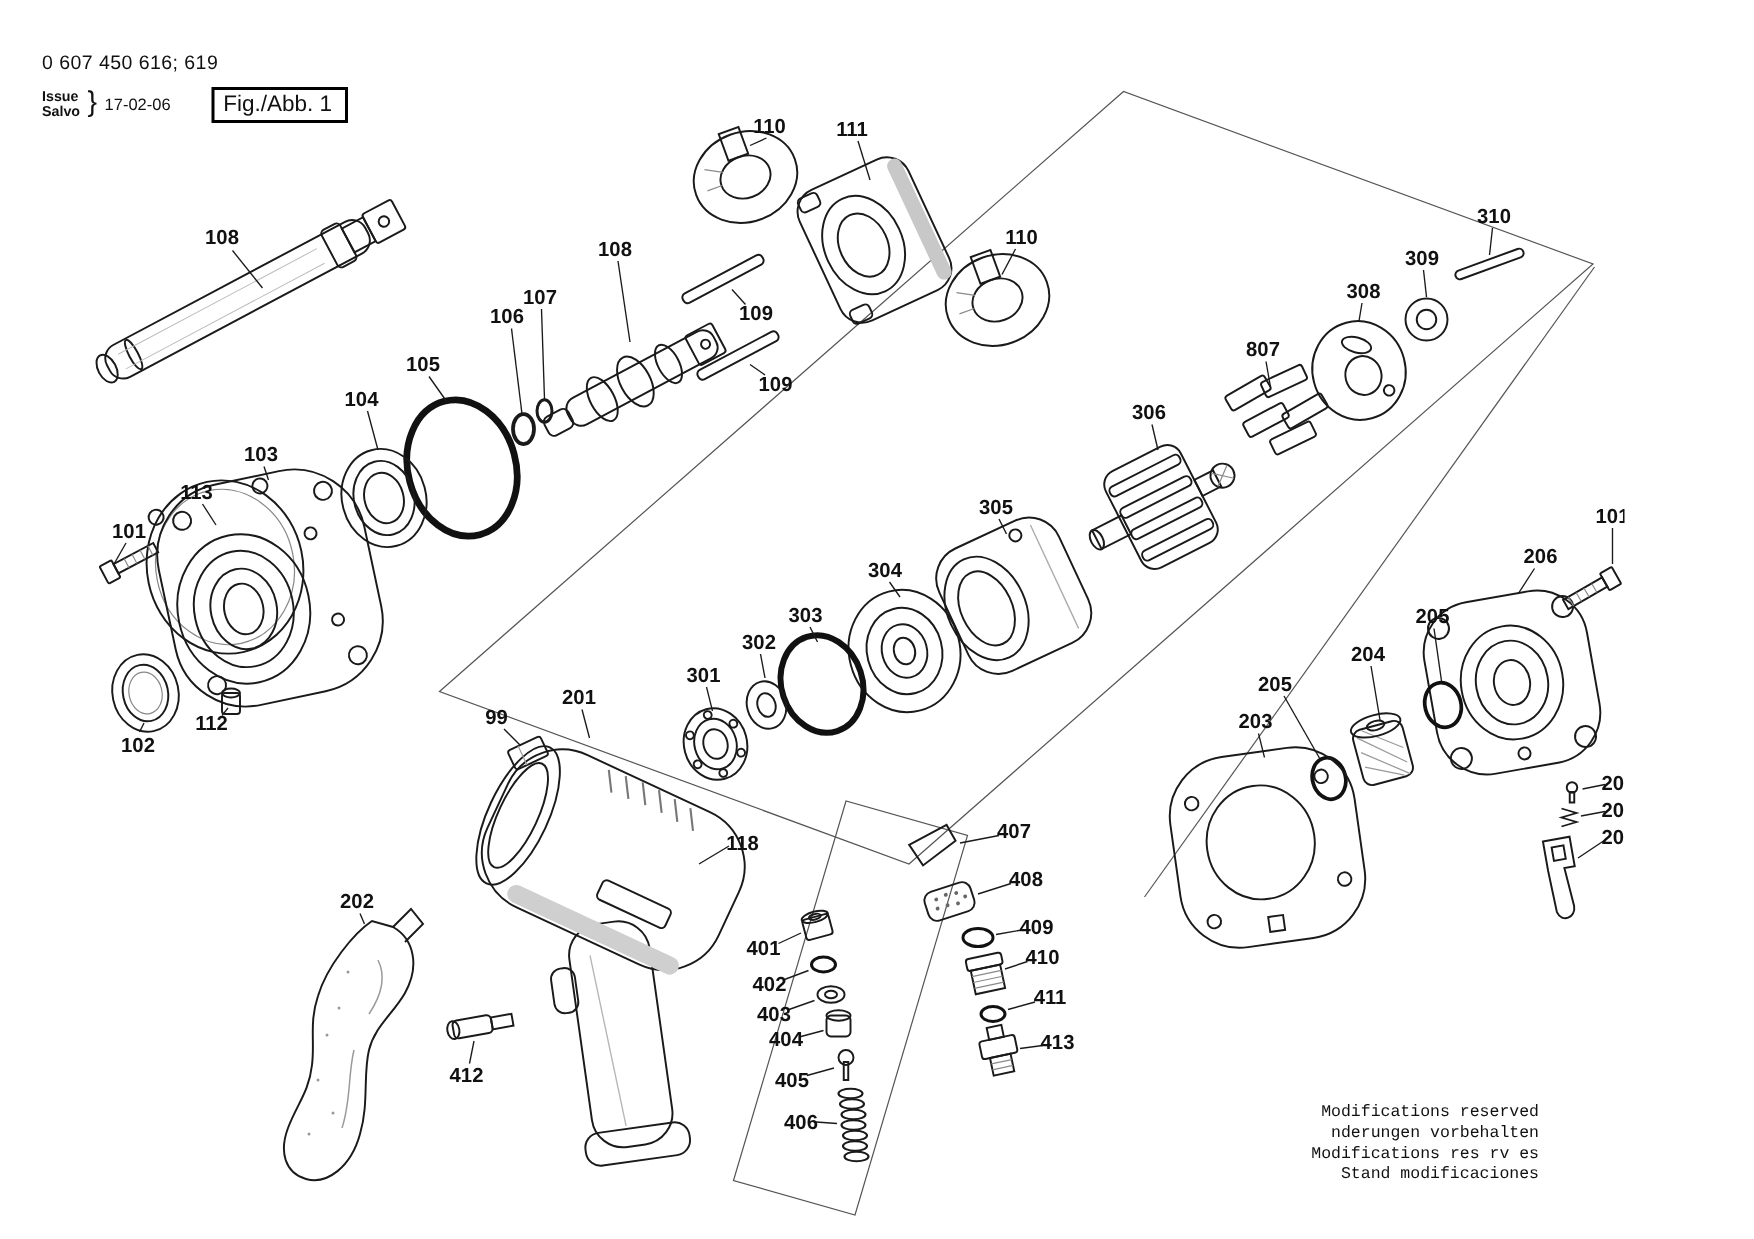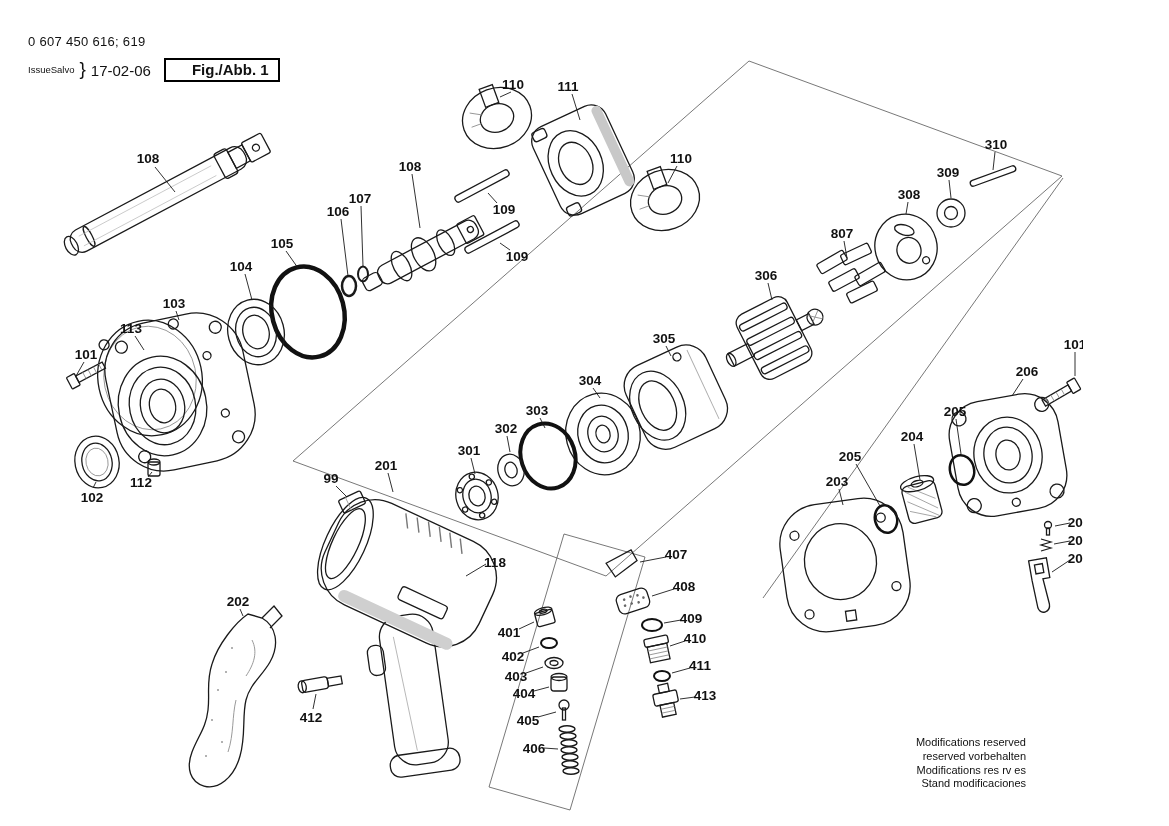--- a/index.html
+++ b/index.html
@@ -3,26 +3,26 @@
 <meta charset="utf-8">
 <style>
   html,body{margin:0;padding:0;background:#ffffff;}
   #page{position:relative;width:1083px;height:826px;background:#ffffff;overflow:hidden;
         font-family:"Liberation Sans",sans-serif;color:#111;}
   #diagram{position:absolute;left:0;top:0;}
   
   .hdr{position:absolute;left:28px;top:34px;}
   .part-number{font-size:13px;letter-spacing:.3px;}
   .issue-row{display:flex;align-items:center;gap:5px;margin-top:9px;}
-  .issue-stack{display:flex;font-size:9.5px;line-height:1.05;}
+  .issue-stack{display:flex;flex-direction:column;font-size:9.5px;line-height:1.05;font-weight:bold;}
   .brace{font-size:19px;font-weight:300;margin-top:-2px;}
-  .issue-date{font-size:15px;margin-right:8px;}
-  .fig-box{border:2px solid #000;padding:1px 9px 2px 26px;font-size:15px;font-weight:bold;}
+  .issue-date{font-size:11px;margin-right:22px;}
+  .fig-box{border:2px solid #000;padding:1px 9px 2px 6px;font-size:15px;font-weight:normal;}
   
-  .footer{position:absolute;right:57px;top:736px;text-align:right;font-size:11px;line-height:1.25;}
+  .footer{position:absolute;right:57px;top:736px;text-align:right;font-size:11px;line-height:1.25;font-family:Liberation Mono, monospace;}
   
   .ln{stroke:#1a1a1a;stroke-width:1.3;fill:none;}
   .boxline{stroke:#555;stroke-width:0.8;fill:none;}
   #labels-layer text{font-family:"Liberation Sans",sans-serif;font-size:13.5px;font-weight:bold;
         fill:#111;text-anchor:middle;}
   #labels-layer line{stroke:#1a1a1a;stroke-width:0.9;}
   .brand-text{font-size:9px;font-weight:bold;fill:#fff;letter-spacing:1px;text-anchor:middle;}
 </style>
 </head>
 <body>
@@ -37,21 +37,21 @@
         <span>Salvo</span>
       </div>
       <span class="brace">}</span>
       <span class="issue-date">17-02-06</span>
       <span class="fig-box">Fig./Abb. 1</span>
     </div>
   </div>
 
   <div class="footer">
     <div>Modifications reserved</div>
-    <div>reserved vorbehalten</div>
+    <div>nderungen vorbehalten</div>
     <div>Modifications res rv es</div>
     <div>Stand modificaciones</div>
   </div>
 
   <svg id="diagram" width="1169" height="826" viewBox="0 0 1169 826">
 
     <g>
       <polygon class="boxline" points="293,461 749,61 1062,176 606,576"></polygon>
       <line class="boxline" x1="763" y1="598" x2="1063" y2="178"></line>
       <polygon class="boxline" points="489,787 564,534 645,557 570,810"></polygon>

